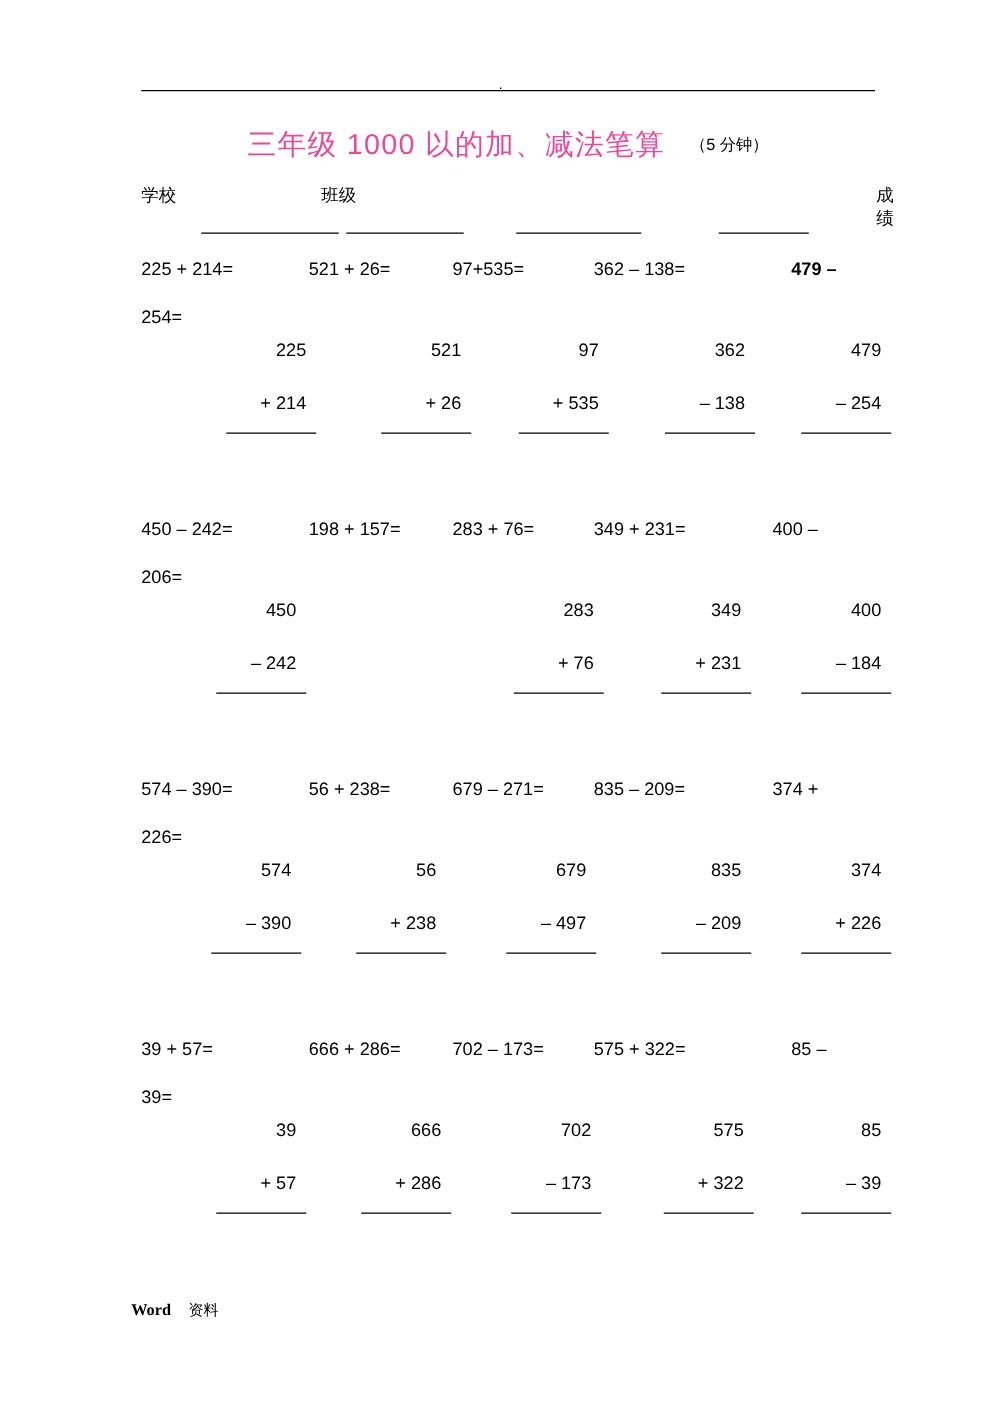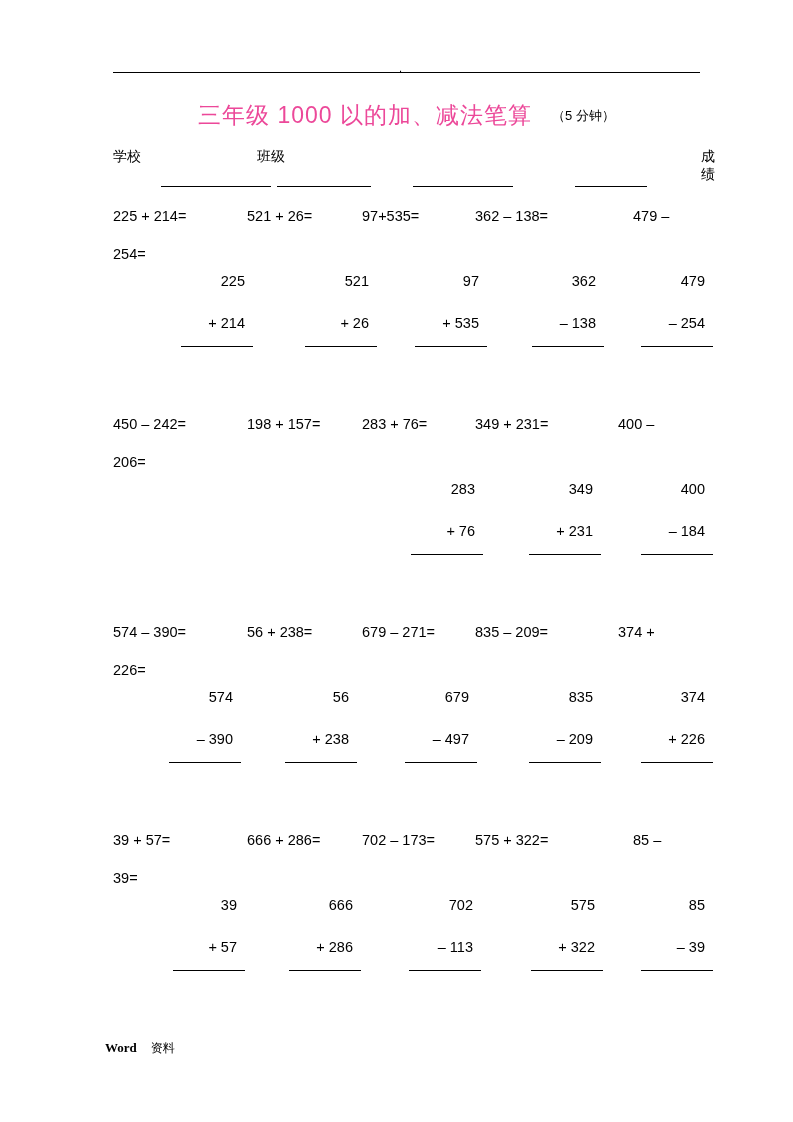--- a/index.html
+++ b/index.html
@@ -165,21 +165,21 @@
     <span class="meta-line" style="left:300px; top:38px; width:100px;"></span>
     <span class="meta-line" style="left:462px; top:38px; width:72px;"></span>
   </div>
 
   <div class="block" style="top:208px;">
     <div class="expr-row">
       <span class="expr" style="left:0px;">225 + 214=</span>
       <span class="expr" style="left:134px;">521 + 26=</span>
       <span class="expr" style="left:249px;">97+535=</span>
       <span class="expr" style="left:362px;">362 – 138=</span>
-      <span class="expr" style="left:520px;">479 –</span>
+      <span class="expr" style="left:520px;font-weight:bold;">479 –</span>
       <span class="expr-wrap" style="left:0px;">254=</span>
     </div>
     <div class="vert-row">
       <div class="vcol" style="left:44px;">
         <span class="v1">225</span>
         <span class="v2">+ 214</span>
         <span class="vline"></span>
       </div>
       <div class="vcol" style="left:168px;">
         <span class="v1">521</span>
@@ -207,20 +207,25 @@
   <div class="block" style="top:416px;">
     <div class="expr-row">
       <span class="expr" style="left:0px;">450 – 242=</span>
       <span class="expr" style="left:134px;">198 + 157=</span>
       <span class="expr" style="left:249px;">283 + 76=</span>
       <span class="expr" style="left:362px;">349 + 231=</span>
       <span class="expr" style="left:505px;">400 –</span>
       <span class="expr-wrap" style="left:0px;">206=</span>
     </div>
     <div class="vert-row">
+      <div class="vcol" style="left:36px;">
+        <span class="v1">450</span>
+        <span class="v2">– 242</span>
+        <span class="vline"></span>
+      </div>
       <div class="vcol" style="left:274px;">
         <span class="v1">283</span>
         <span class="v2">+  76</span>
         <span class="vline"></span>
       </div>
       <div class="vcol" style="left:392px;">
         <span class="v1">349</span>
         <span class="v2">+ 231</span>
         <span class="vline"></span>
       </div>
@@ -285,21 +290,21 @@
         <span class="v2">+ 57</span>
         <span class="vline"></span>
       </div>
       <div class="vcol" style="left:152px;">
         <span class="v1">666</span>
         <span class="v2">+ 286</span>
         <span class="vline"></span>
       </div>
       <div class="vcol" style="left:272px;">
         <span class="v1">702</span>
-        <span class="v2">– 113</span>
+        <span class="v2">– 173</span>
         <span class="vline"></span>
       </div>
       <div class="vcol" style="left:394px;">
         <span class="v1">575</span>
         <span class="v2">+ 322</span>
         <span class="vline"></span>
       </div>
       <div class="vcol" style="left:504px;">
         <span class="v1">85</span>
         <span class="v2">– 39</span>

